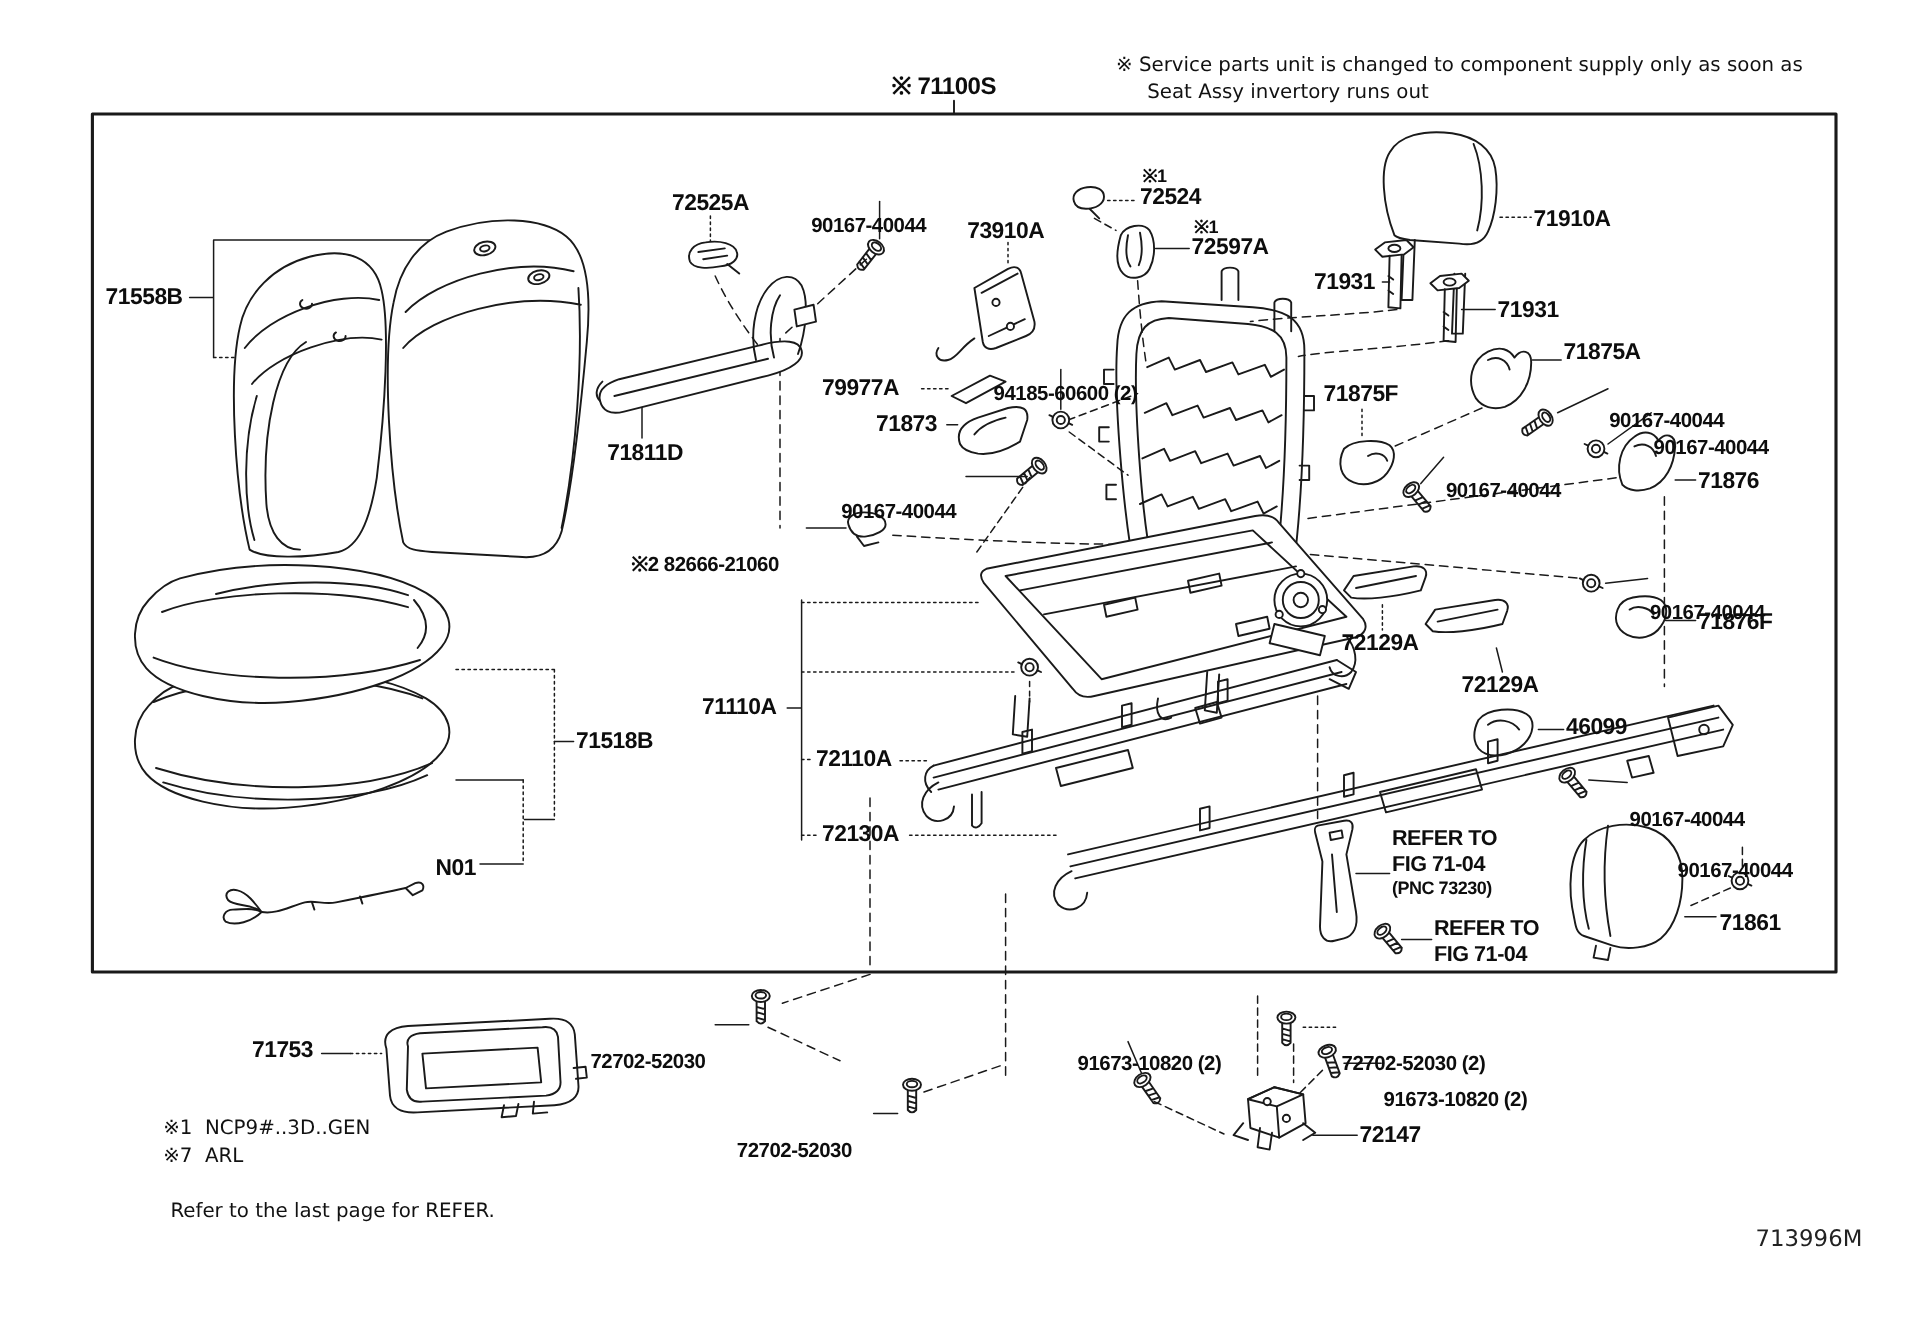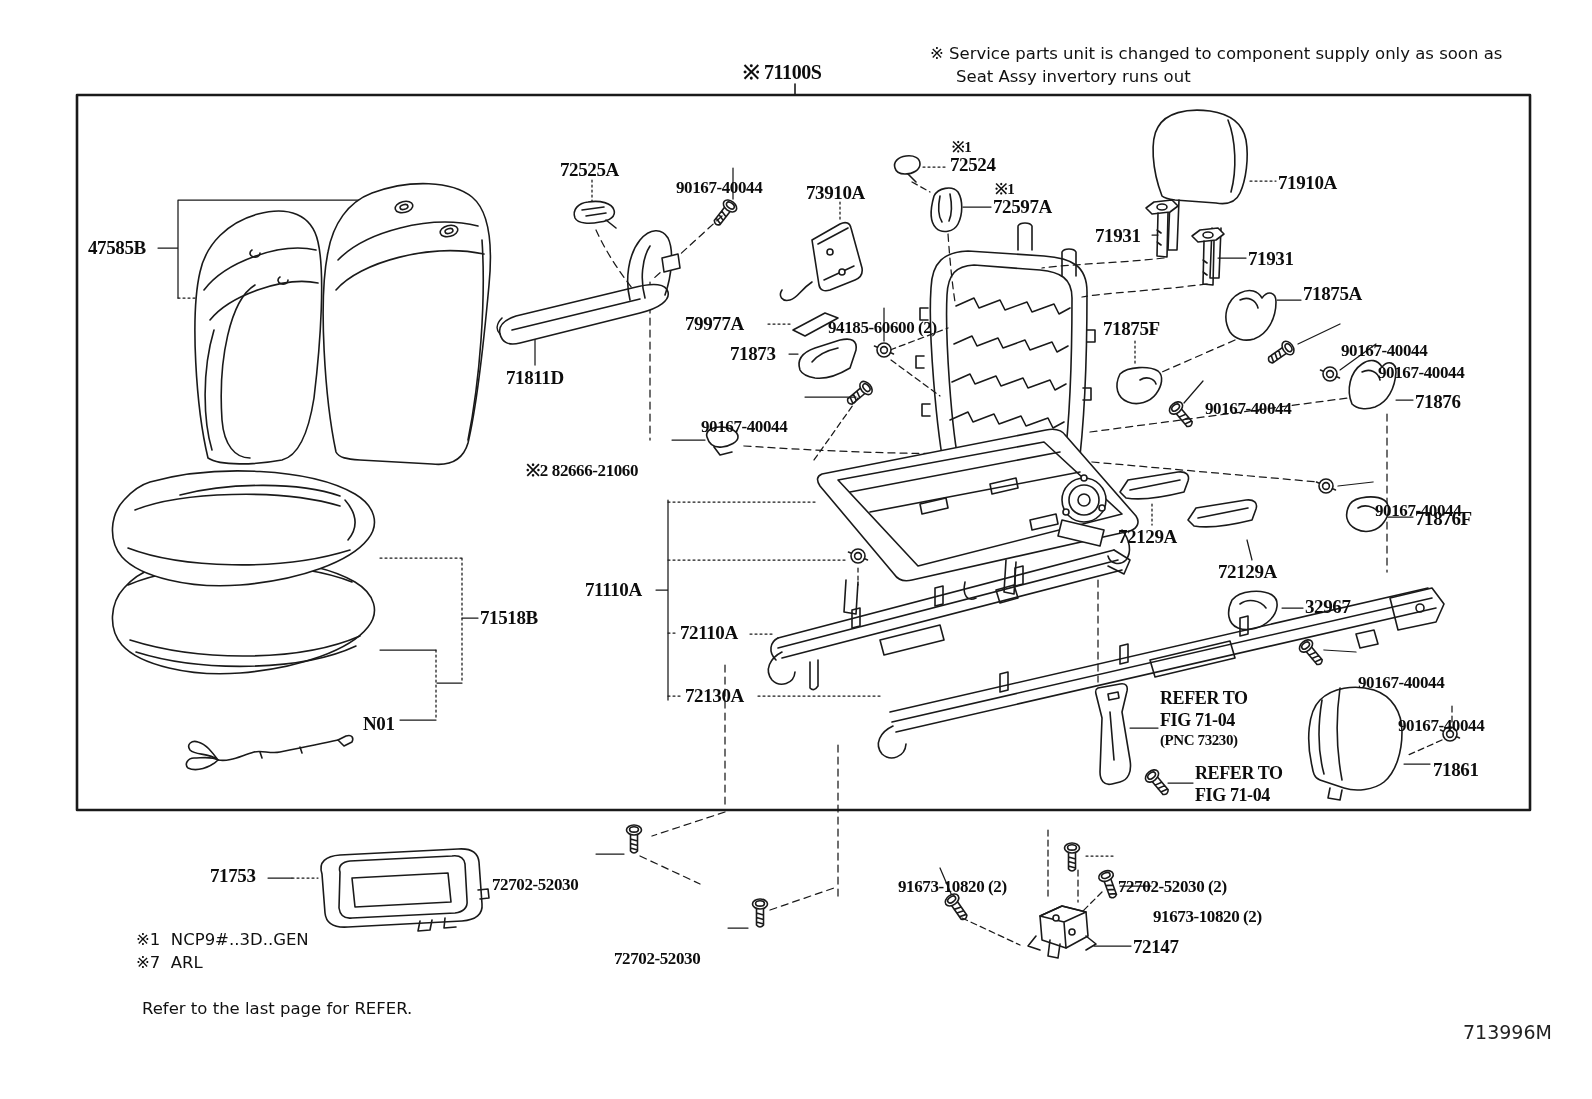--- a/index.html
+++ b/index.html
@@ -1,20 +1,20 @@
 <!DOCTYPE html>
 <html><head>
 <meta charset="utf-8">
 <style>
   html,body{margin:0;padding:0;background:#fff;}
   .stage{position:relative;width:1592px;height:1099px;background:#fff;overflow:hidden;
          font-family:"DejaVu Sans",sans-serif;color:#111;}
   .art{position:absolute;left:0;top:0;}
   .lbl{position:absolute;white-space:pre;
-       font-family:Liberation Serif, serif;
+       font-family:Liberation Sans, sans-serif;
        font-weight:700;font-size:19px;line-height:1;color:#0d0d0d;letter-spacing:-0.4px;}
   .lbl.sm{font-size:17px;margin-top:30px;}
   .lbl.ref{font-size:15px;}
   .note{position:absolute;white-space:pre;font-family:"DejaVu Sans",sans-serif;
         font-size:16.5px;line-height:1.2;color:#111;text-align:right;}
   .doccode{position:absolute;font-family:"DejaVu Sans",sans-serif;font-size:19px;color:#222;}
 </style>
 </head>
 <body>
 
@@ -314,21 +314,21 @@
     <use href="#screw" transform="translate(952,900) rotate(-35)"></use>
     <use href="#screw" transform="translate(1072,848)"></use>
     <use href="#screw" transform="translate(1106,876) rotate(-20)"></use>
   </g>
 </svg>
 
 <div class="note" style="left:930px;top:44px">※ Service parts unit is changed to component supply only as soon as</div>
 <div class="note" style="left:956px;top:67px">Seat Assy invertory runs out</div>
 <div class="lbl" style="left:743px;top:62px;font-size:20px">※ 71100S</div>
 
-<div class="lbl" style="left:88px;top:238px">47585B</div>
+<div class="lbl" style="left:88px;top:238px">71558B</div>
 <div class="lbl" style="left:560px;top:160px">72525A</div>
 <div class="lbl sm" style="left:676px;top:149px">90167-40044</div>
 <div class="lbl" style="left:806px;top:183px">73910A</div>
 <div class="lbl ref" style="left:952px;top:140px">※1</div>
 <div class="lbl" style="left:950px;top:155px">72524</div>
 <div class="lbl ref" style="left:995px;top:182px">※1</div>
 <div class="lbl" style="left:993px;top:197px">72597A</div>
 <div class="lbl" style="left:1278px;top:173px">71910A</div>
 <div class="lbl" style="left:1095px;top:226px">71931</div>
 <div class="lbl" style="left:1248px;top:249px">71931</div>
@@ -342,21 +342,21 @@
 <div class="lbl sm" style="left:1205px;top:370px">90167-40044</div>
 <div class="lbl" style="left:1415px;top:392px">71876</div>
 <div class="lbl sm" style="left:701px;top:388px">90167-40044</div>
 <div class="lbl" style="left:506px;top:368px">71811D</div>
 <div class="lbl sm" style="left:526px;top:432px">※2 82666-21060</div>
 <div class="lbl sm" style="left:1375px;top:472px">90167-40044</div>
 <div class="lbl" style="left:1415px;top:509px">71876F</div>
 <div class="lbl" style="left:1118px;top:527px">72129A</div>
 <div class="lbl" style="left:1218px;top:562px">72129A</div>
 <div class="lbl" style="left:585px;top:580px">71110A</div>
-<div class="lbl" style="left:1305px;top:597px">32967</div>
+<div class="lbl" style="left:1305px;top:597px">46099</div>
 <div class="lbl" style="left:680px;top:623px">72110A</div>
 <div class="lbl sm" style="left:1358px;top:644px">90167-40044</div>
 <div class="lbl" style="left:685px;top:686px">72130A</div>
 <div class="lbl" style="left:1160px;top:689px;font-size:18px">REFER TO</div>
 <div class="lbl" style="left:1160px;top:711px;font-size:18px">FIG 71-04</div>
 <div class="lbl" style="left:1160px;top:733px;font-size:15px">(PNC 73230)</div>
 <div class="lbl sm" style="left:1398px;top:687px">90167-40044</div>
 <div class="lbl" style="left:1433px;top:760px">71861</div>
 <div class="lbl" style="left:480px;top:608px">71518B</div>
 <div class="lbl" style="left:363px;top:714px">N01</div>

